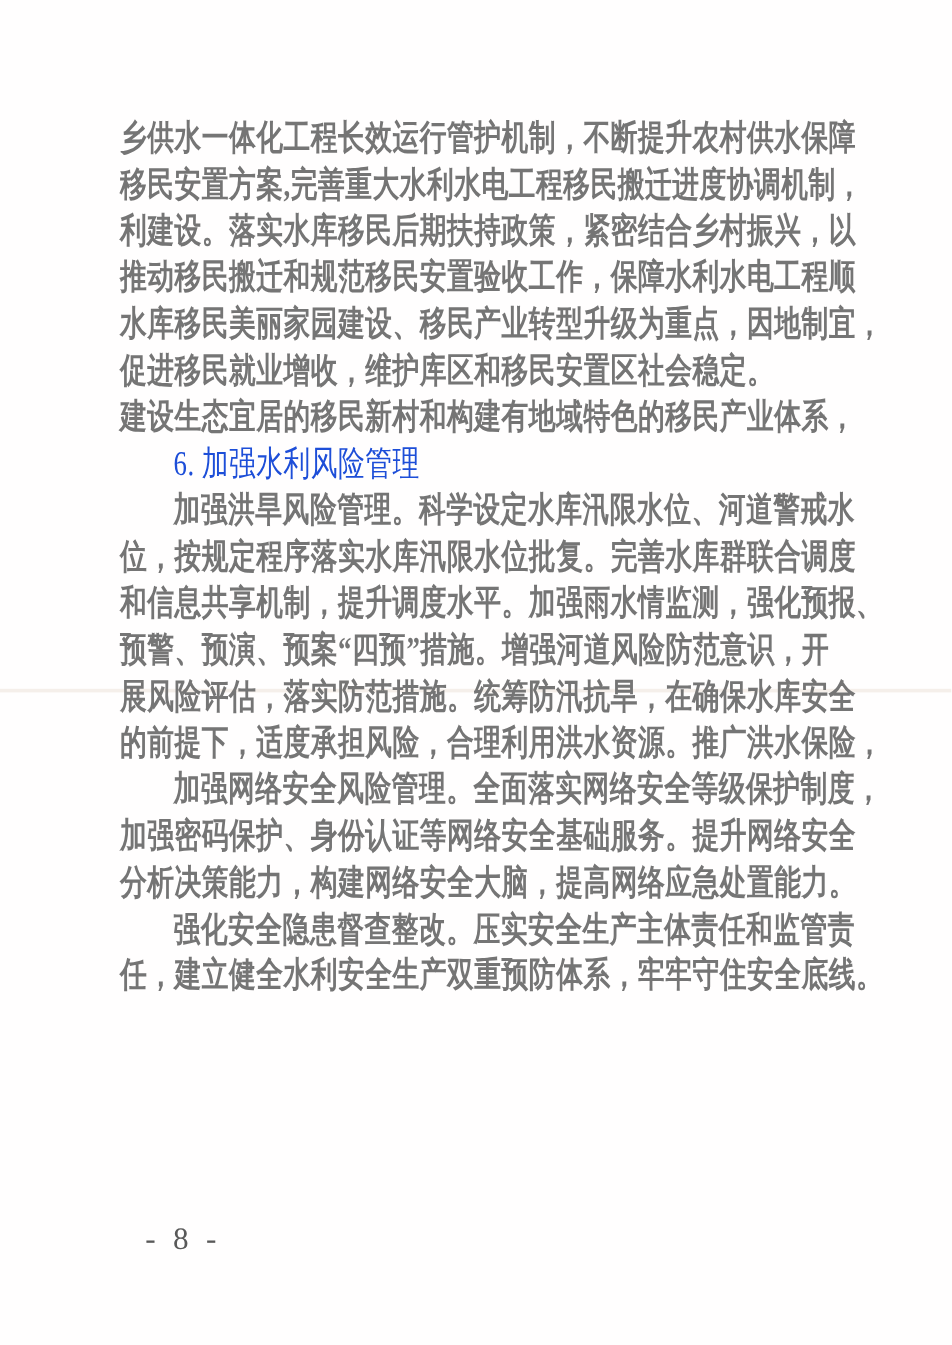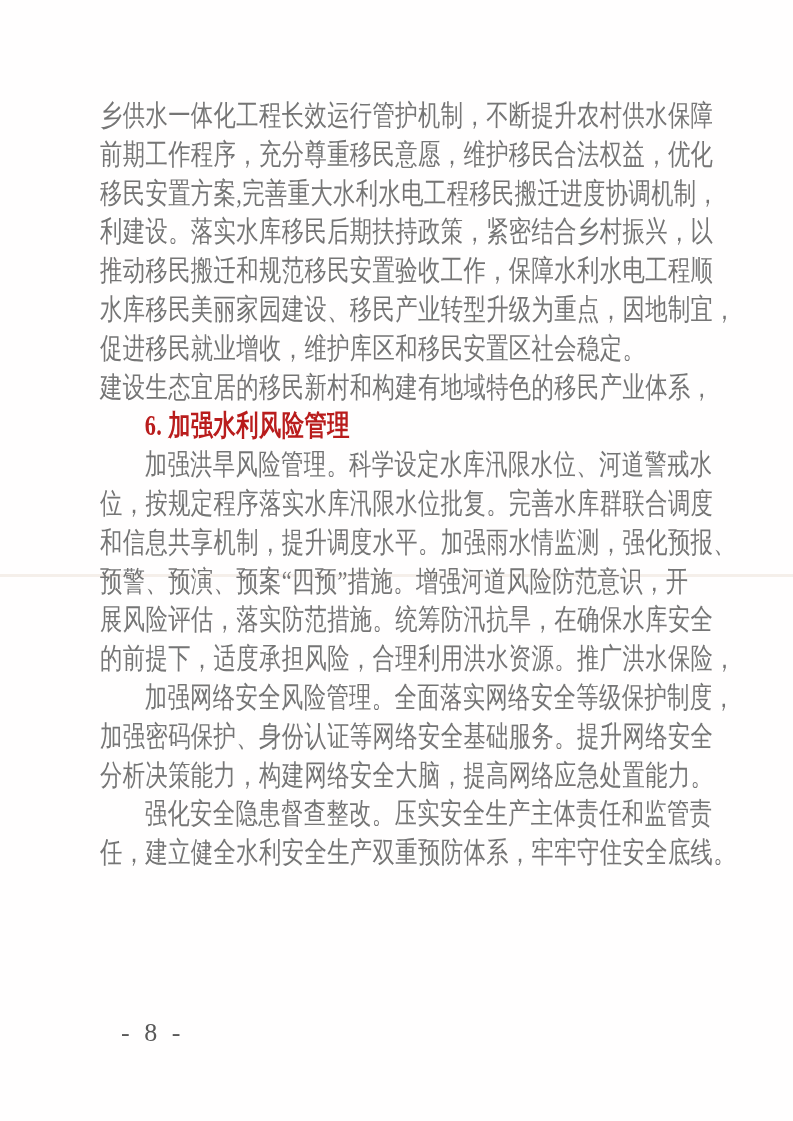--- a/index.html
+++ b/index.html
@@ -30,53 +30,53 @@
     left: 100px;
     top: 96px;
     width: 640px;
   }
   .line {
     height: 38.8px;
     line-height: 38.8px;
     white-space: nowrap;
     color: #757575;
     font-size: 29px;
+    font-weight: bold;
   }
   .line > span {
     display: inline-block;
     transform: scaleX(0.77);
     transform-origin: 0 50%;
     letter-spacing: 0.5px;
   }
   .line.indent > span {
     text-indent: 2em;
   }
   .line.heading {
-    color: #b91c1c;
-    font-weight: 700;
+    color: #1d4ed8;
+    font-weight: 400;
   }
   .page-number {
     position: absolute;
     left: 121px;
     top: 1018px;
     font-size: 26px;
     color: #595959;
     letter-spacing: 4px;
     font-family: "Liberation Serif", "DejaVu Serif", serif;
   }
 </style>
 </head>
 <body>
 
 <div class="page">
   <div class="scan-streak"></div>
 
   <div class="textblock">
     <div class="line"><span>乡供水一体化工程长效运行管护机制，不断提升农村供水保障</span></div>
-    <div class="line"><span>前期工作程序，充分尊重移民意愿，维护移民合法权益，优化</span></div>
     <div class="line"><span>移民安置方案,完善重大水利水电工程移民搬迁进度协调机制，</span></div>
     <div class="line"><span>利建设。落实水库移民后期扶持政策，紧密结合乡村振兴，以</span></div>
     <div class="line"><span>推动移民搬迁和规范移民安置验收工作，保障水利水电工程顺</span></div>
     <div class="line"><span>水库移民美丽家园建设、移民产业转型升级为重点，因地制宜，</span></div>
     <div class="line"><span>促进移民就业增收，维护库区和移民安置区社会稳定。</span></div>
     <div class="line"><span>建设生态宜居的移民新村和构建有地域特色的移民产业体系，</span></div>
     <div class="line indent heading"><span>6. 加强水利风险管理</span></div>
     <div class="line indent"><span>加强洪旱风险管理。科学设定水库汛限水位、河道警戒水</span></div>
     <div class="line"><span>位，按规定程序落实水库汛限水位批复。完善水库群联合调度</span></div>
     <div class="line"><span>和信息共享机制，提升调度水平。加强雨水情监测，强化预报、</span></div>

